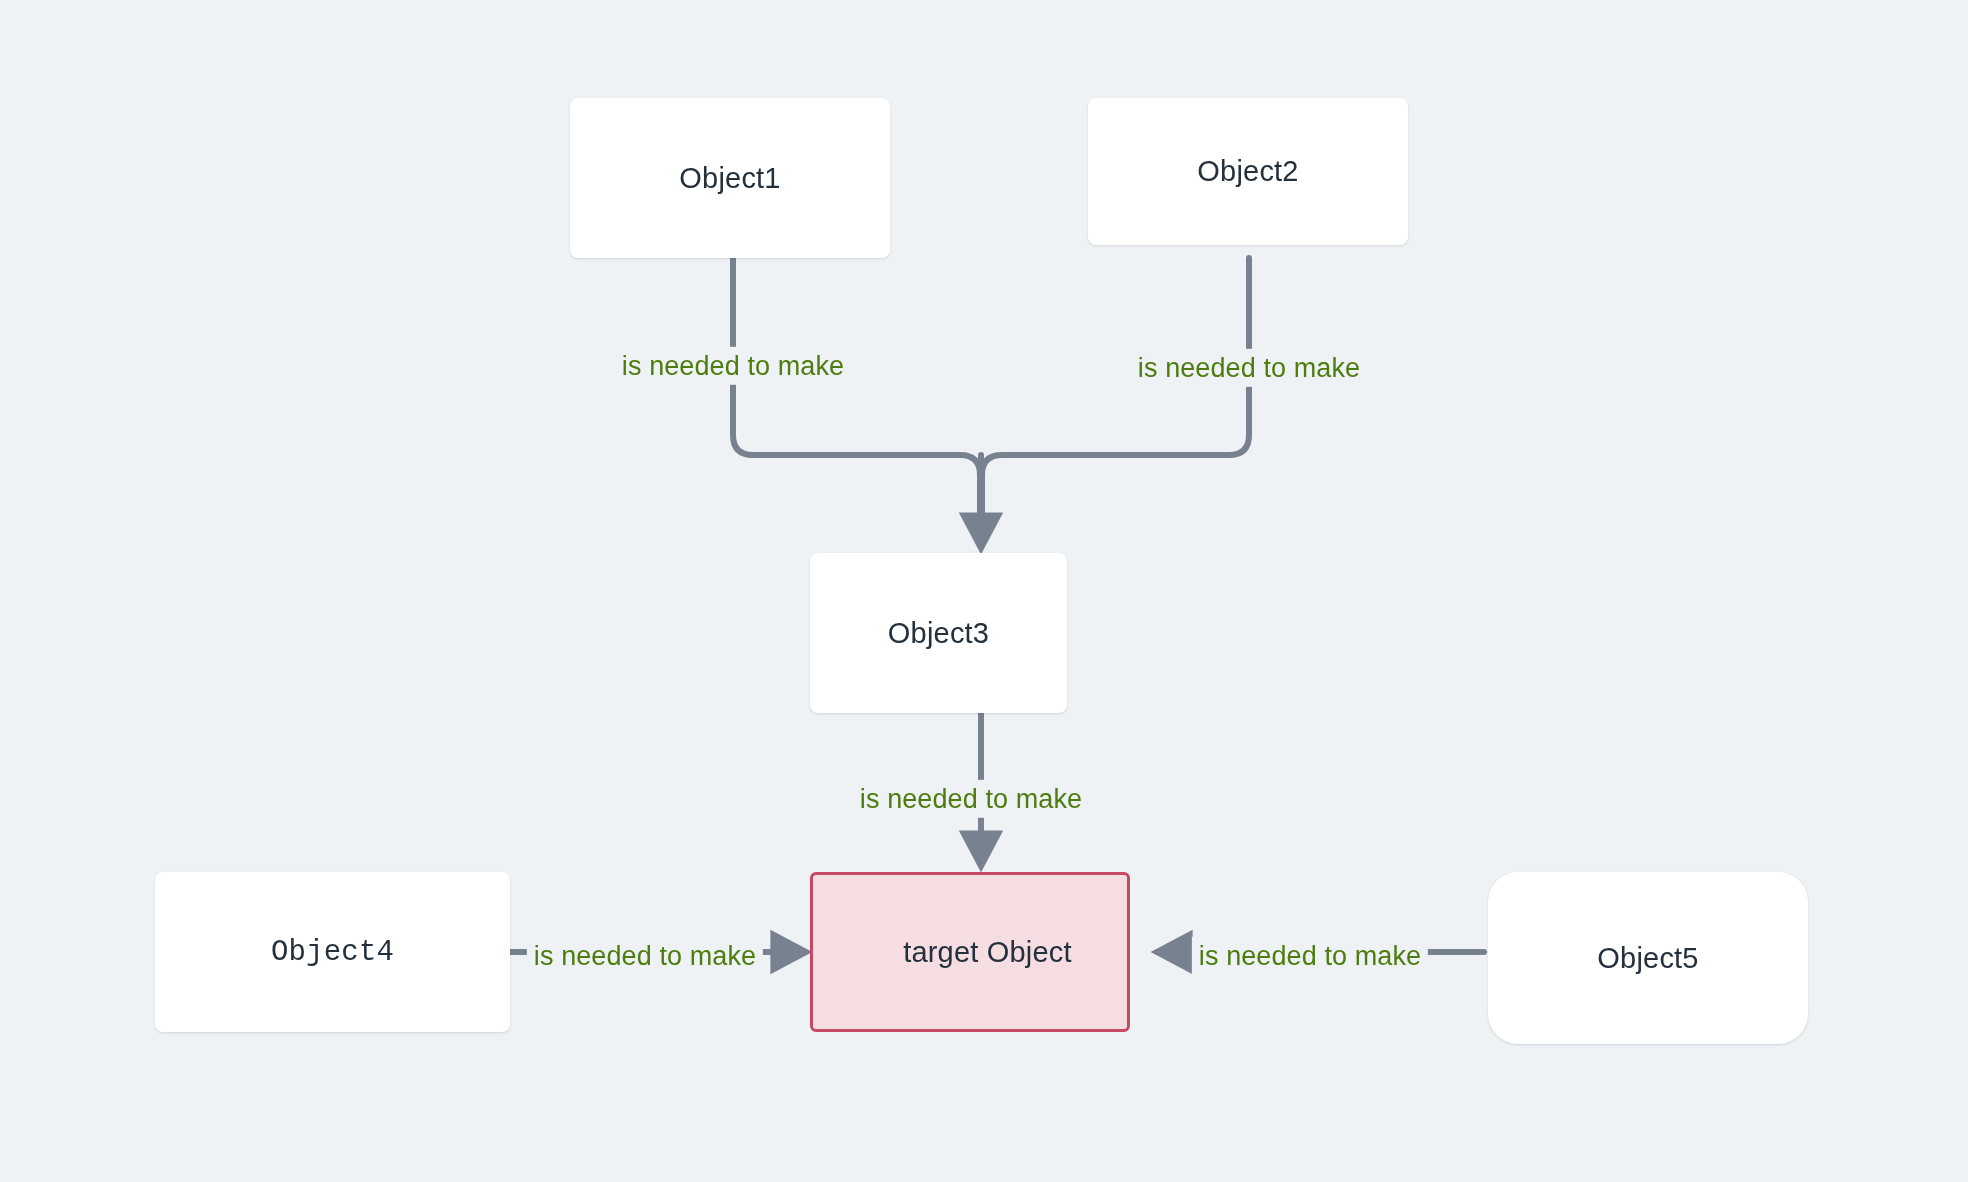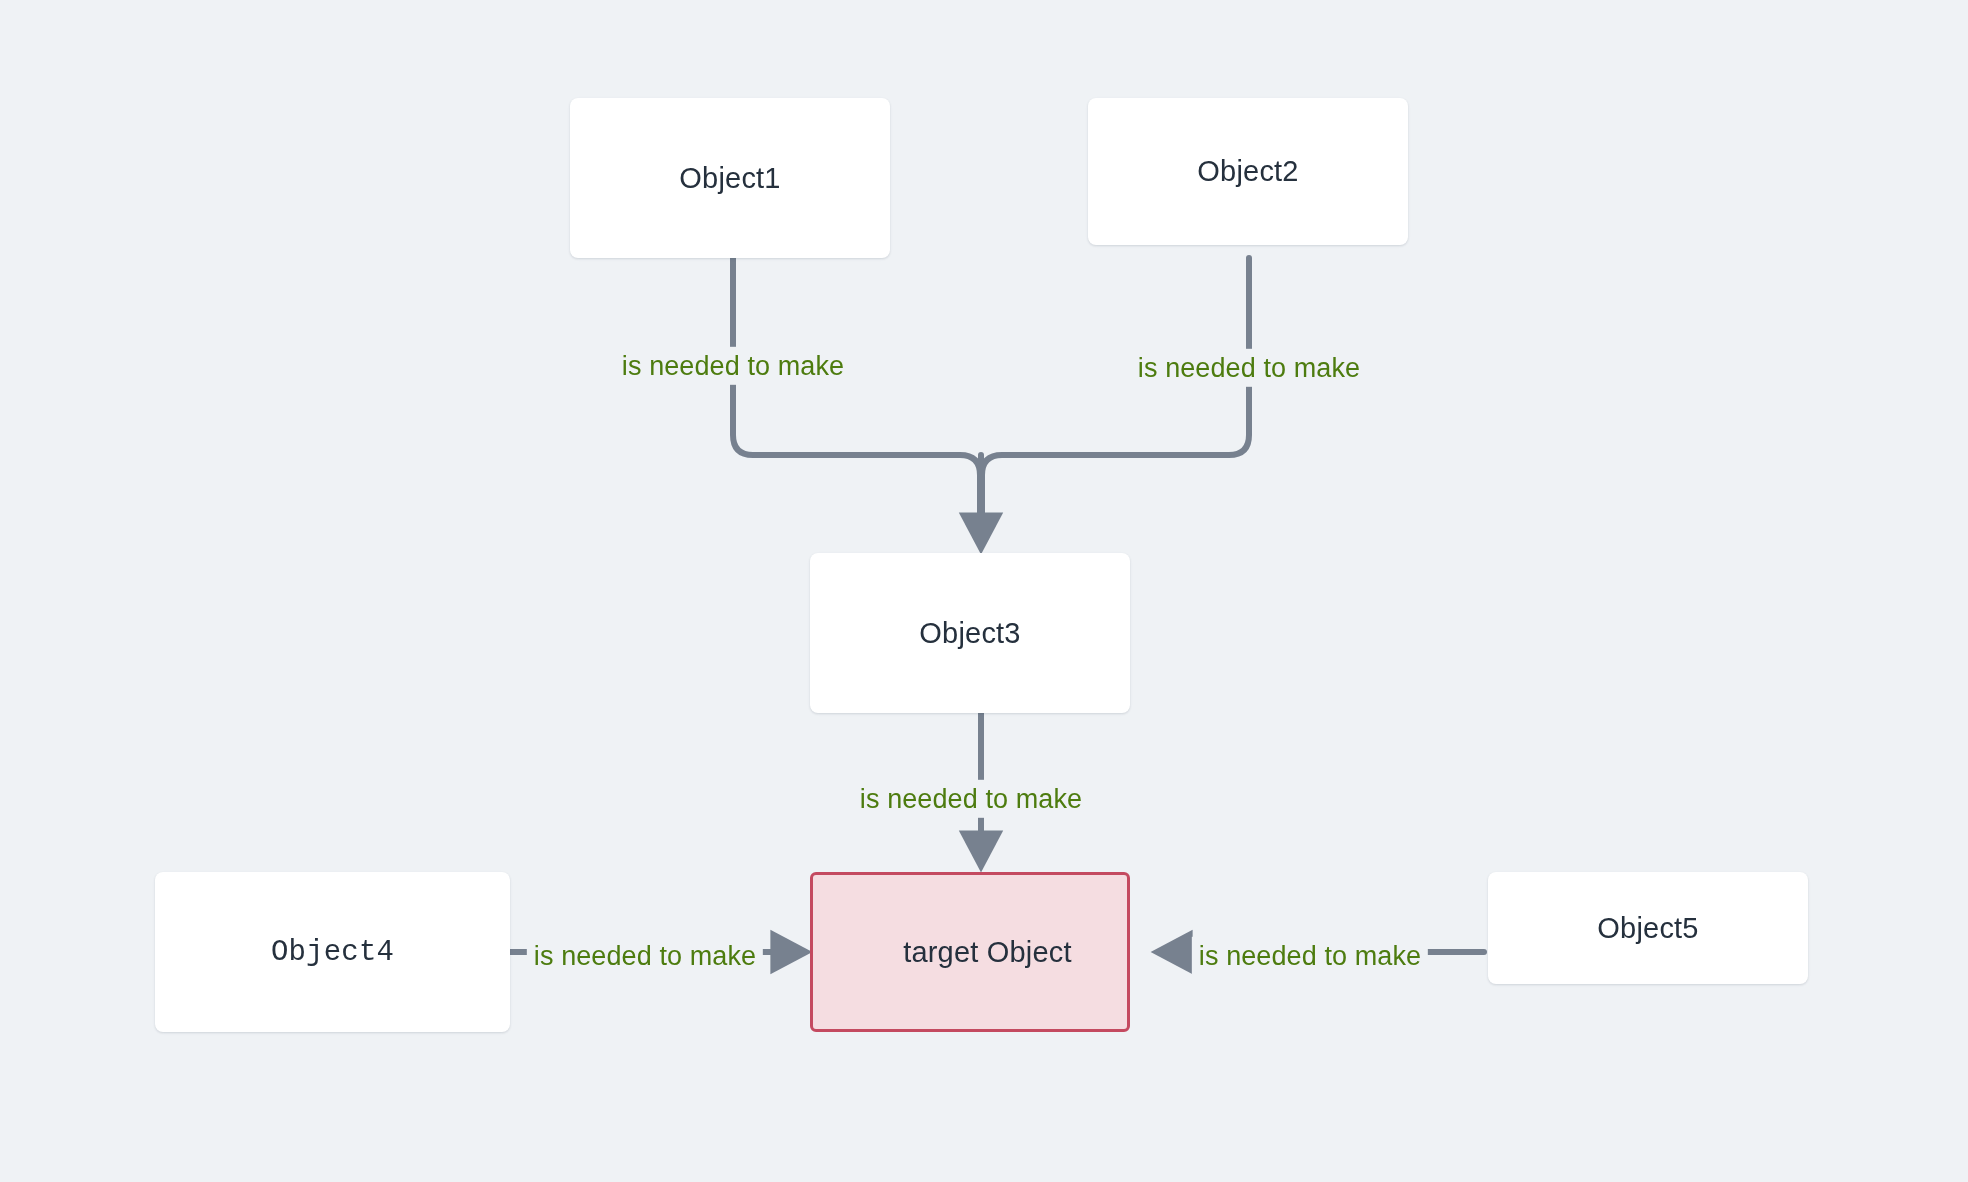--- a/index.html
+++ b/index.html
@@ -88,33 +88,33 @@
   </svg>
 
   <div class="node" style="left:570px; top:98px; width:320px; height:160px;border-radius:8px;">
     <span>Object1</span>
   </div>
 
   <div class="node" style="left:1088px; top:98px; width:320px; height:147px;">
     <span>Object2</span>
   </div>
 
-  <div class="node" style="left:810px; top:553px; width:320px; height:160px;">
+  <div class="node" style="left:810px; top:553px; width:257px; height:160px;">
     <span>Object3</span>
   </div>
 
   <div class="node" style="left:155px; top:872px; width:355px; height:160px;font-family:Liberation Mono, monospace;">
     <span>Object4</span>
   </div>
 
   <div class="node target" style="left:810px; top:872px; width:320px; height:160px;padding-left:35px;">
     <span>target Object</span>
   </div>
 
-  <div class="node" style="left:1488px; top:872px; width:320px; height:112px;">
+  <div class="node" style="left:1488px; top:872px; width:320px; height:172px;border-radius:30px;">
     <span>Object5</span>
   </div>
 
   <div class="edge-label" style="left:733px; top:366px;">is needed to make</div>
 
   <div class="edge-label" style="left:1249px; top:368px;">is needed to make</div>
 
   <div class="edge-label" style="left:971px; top:799px;">is needed to make</div>
 
   <div class="edge-label" style="left:645px; top:956px;">is needed to make</div>

